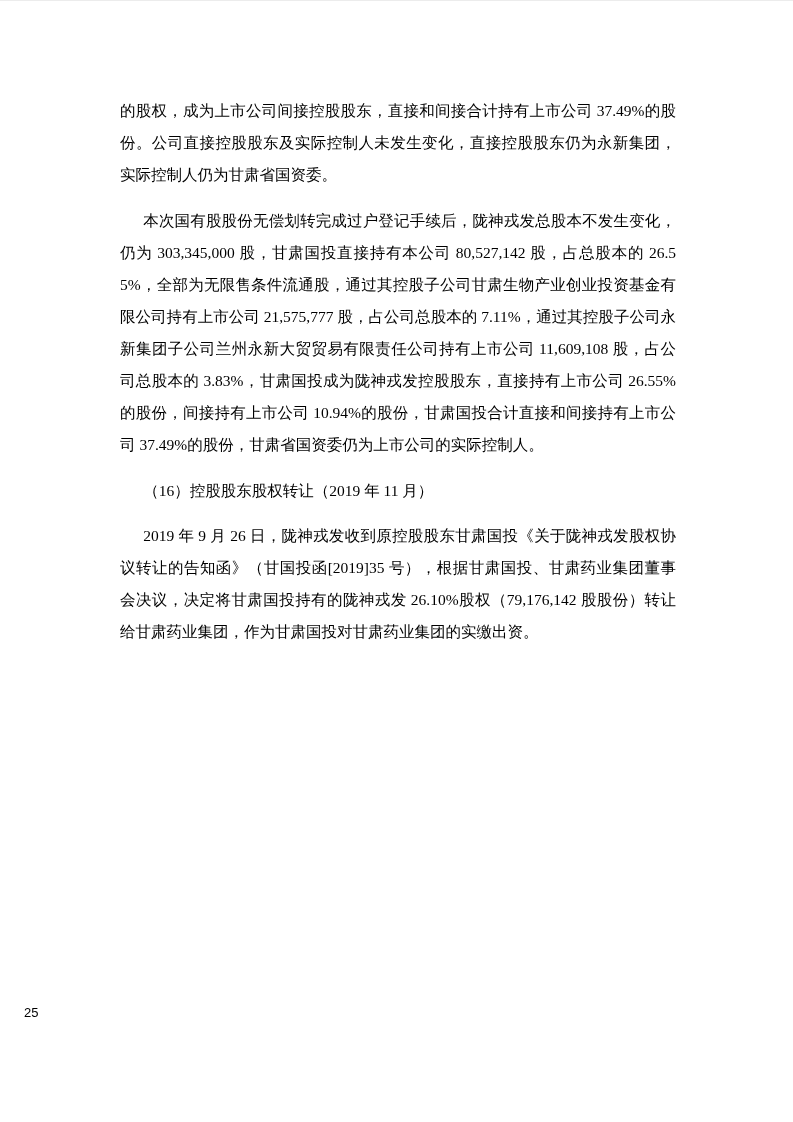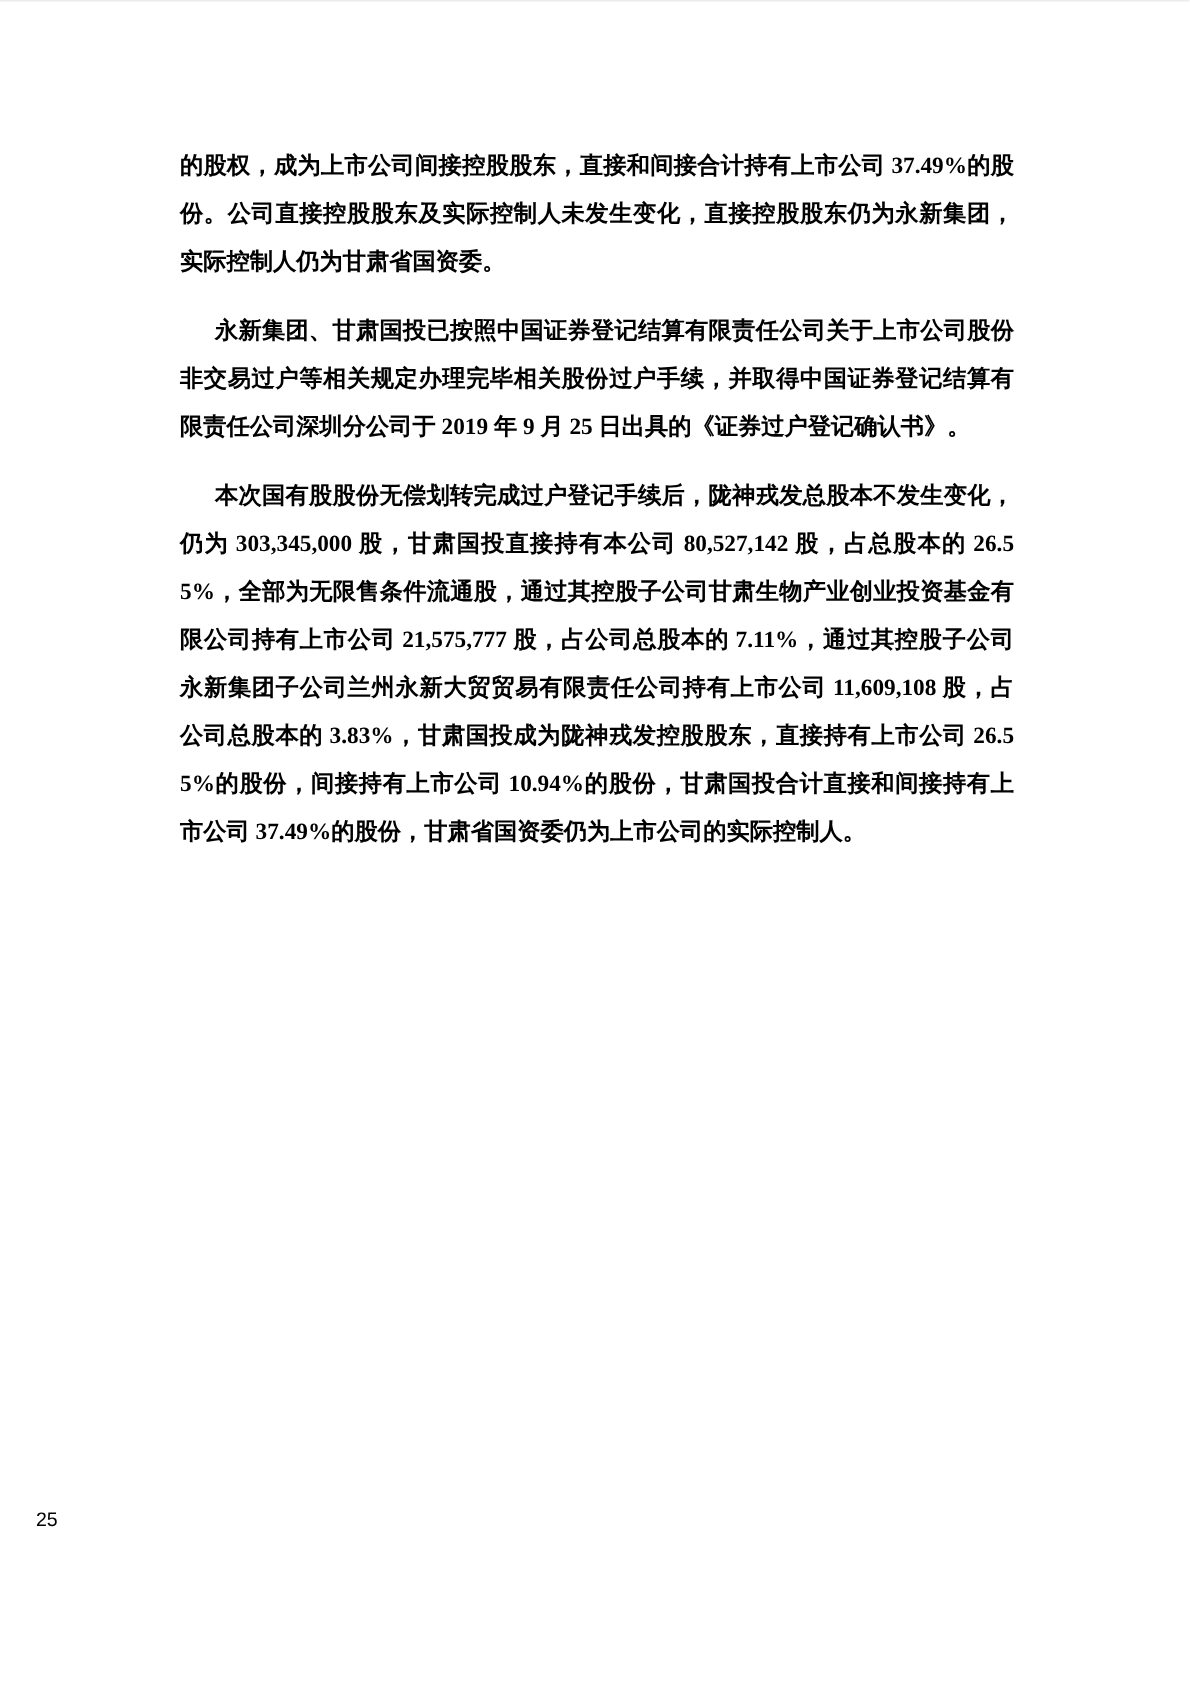--- a/index.html
+++ b/index.html
@@ -25,21 +25,20 @@
     width: 556px;
     font-size: 15.5px;
     line-height: 32px;
     text-align: justify;
     text-align-last: left;
   }
   .content p {
     margin: 0 0 14px 0;
     text-indent: 1.5em;
     word-break: break-all;
-    font-weight: bold;
   }
   .content p.no-indent {
     text-indent: 0;
   }
   .content p.heading {
     margin-bottom: 13px;
   }
   .footer {
     position: absolute;
     top: 1004px;
@@ -51,17 +50,18 @@
     color: #000000;
     padding-left: 24px;
   }
 </style>
 </head>
 <body>
 
 <div class="page">
   <div class="content">
     <p class="no-indent">的股权，成为上市公司间接控股股东，直接和间接合计持有上市公司 37.49%的股份。公司直接控股股东及实际控制人未发生变化，直接控股股东仍为永新集团，实际控制人仍为甘肃省国资委。</p>
-    <p>永新集团、甘肃国投已按照中国证券登记结算有限责任公司关于上市公司股份非交易过户等相关规定办理完毕相关股份过户手续，并取得中国证券登记结算有限责任公司深圳分公司于 2019 年 9 月 25 日出具的《证券过户登记确认书》。</p>
     <p>本次国有股股份无偿划转完成过户登记手续后，陇神戎发总股本不发生变化，仍为 303,345,000 股，甘肃国投直接持有本公司 80,527,142 股，占总股本的 26.55%，全部为无限售条件流通股，通过其控股子公司甘肃生物产业创业投资基金有限公司持有上市公司 21,575,777 股，占公司总股本的 7.11%，通过其控股子公司永新集团子公司兰州永新大贸贸易有限责任公司持有上市公司 11,609,108 股，占公司总股本的 3.83%，甘肃国投成为陇神戎发控股股东，直接持有上市公司 26.55%的股份，间接持有上市公司 10.94%的股份，甘肃国投合计直接和间接持有上市公司 37.49%的股份，甘肃省国资委仍为上市公司的实际控制人。</p>
+    <p class="heading">（16）控股股东股权转让（2019 年 11 月）</p>
+    <p>2019 年 9 月 26 日，陇神戎发收到原控股股东甘肃国投《关于陇神戎发股权协议转让的告知函》（甘国投函[2019]35 号），根据甘肃国投、甘肃药业集团董事会决议，决定将甘肃国投持有的陇神戎发 26.10%股权（79,176,142 股股份）转让给甘肃药业集团，作为甘肃国投对甘肃药业集团的实缴出资。</p>
   </div>
   <div class="footer">25</div>
 </div>
 
 </body></html>

